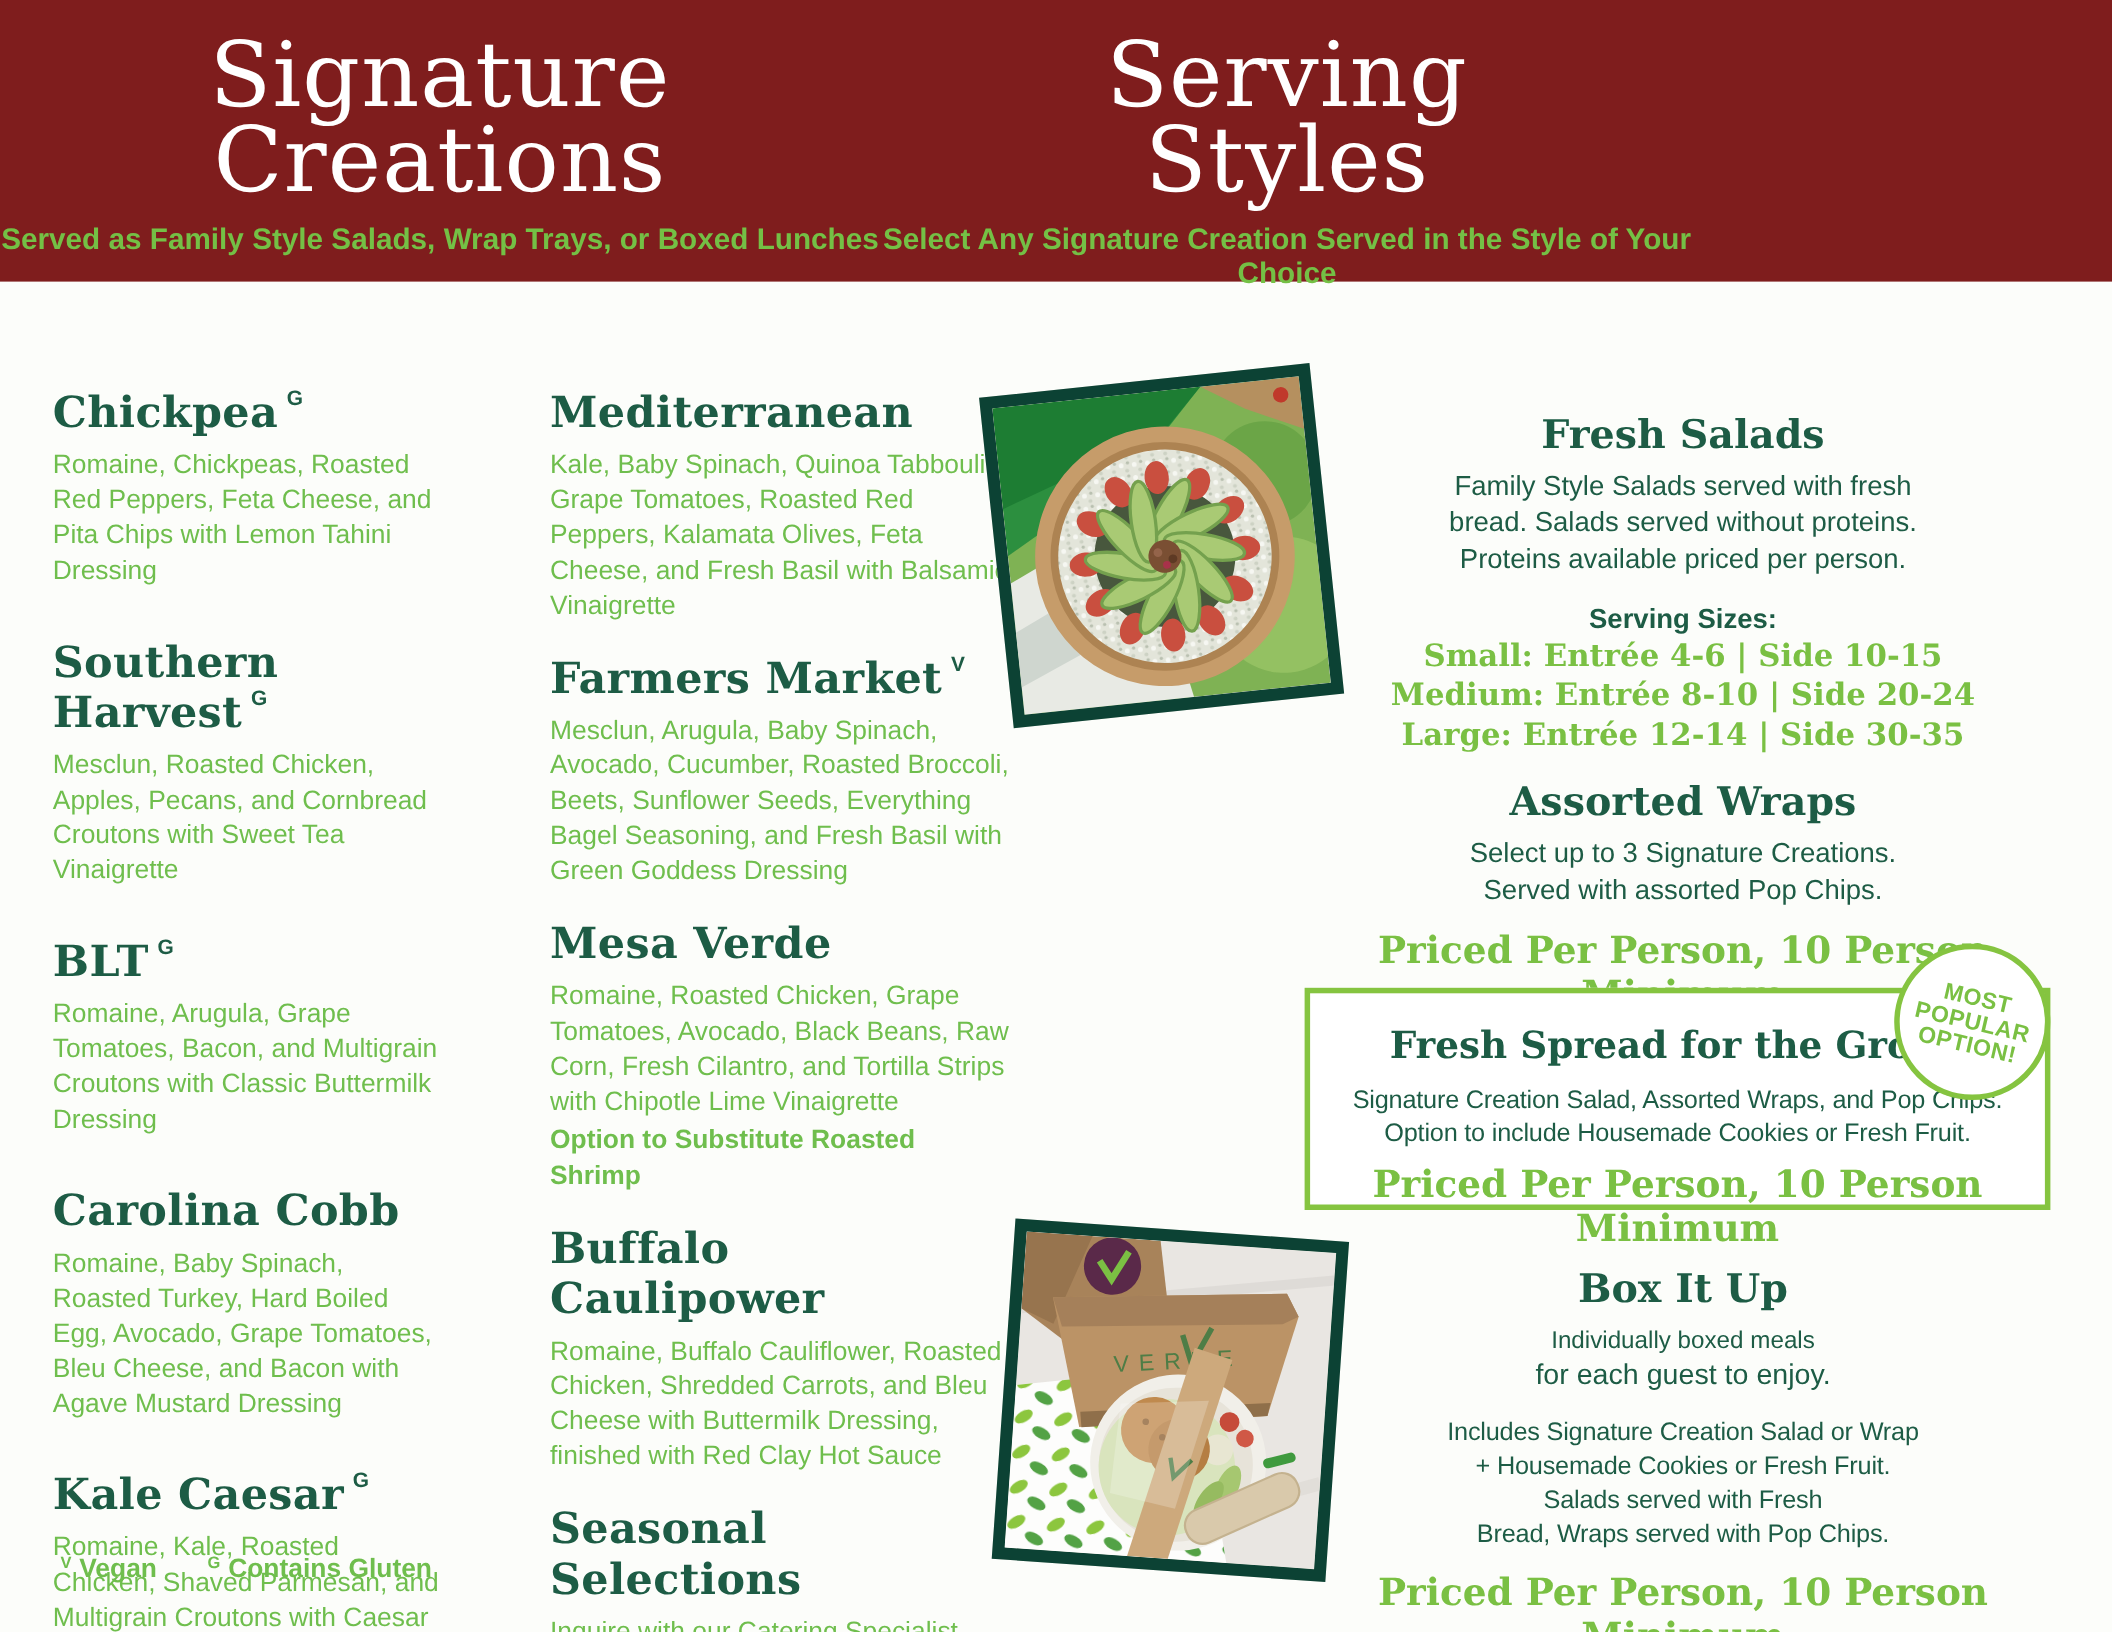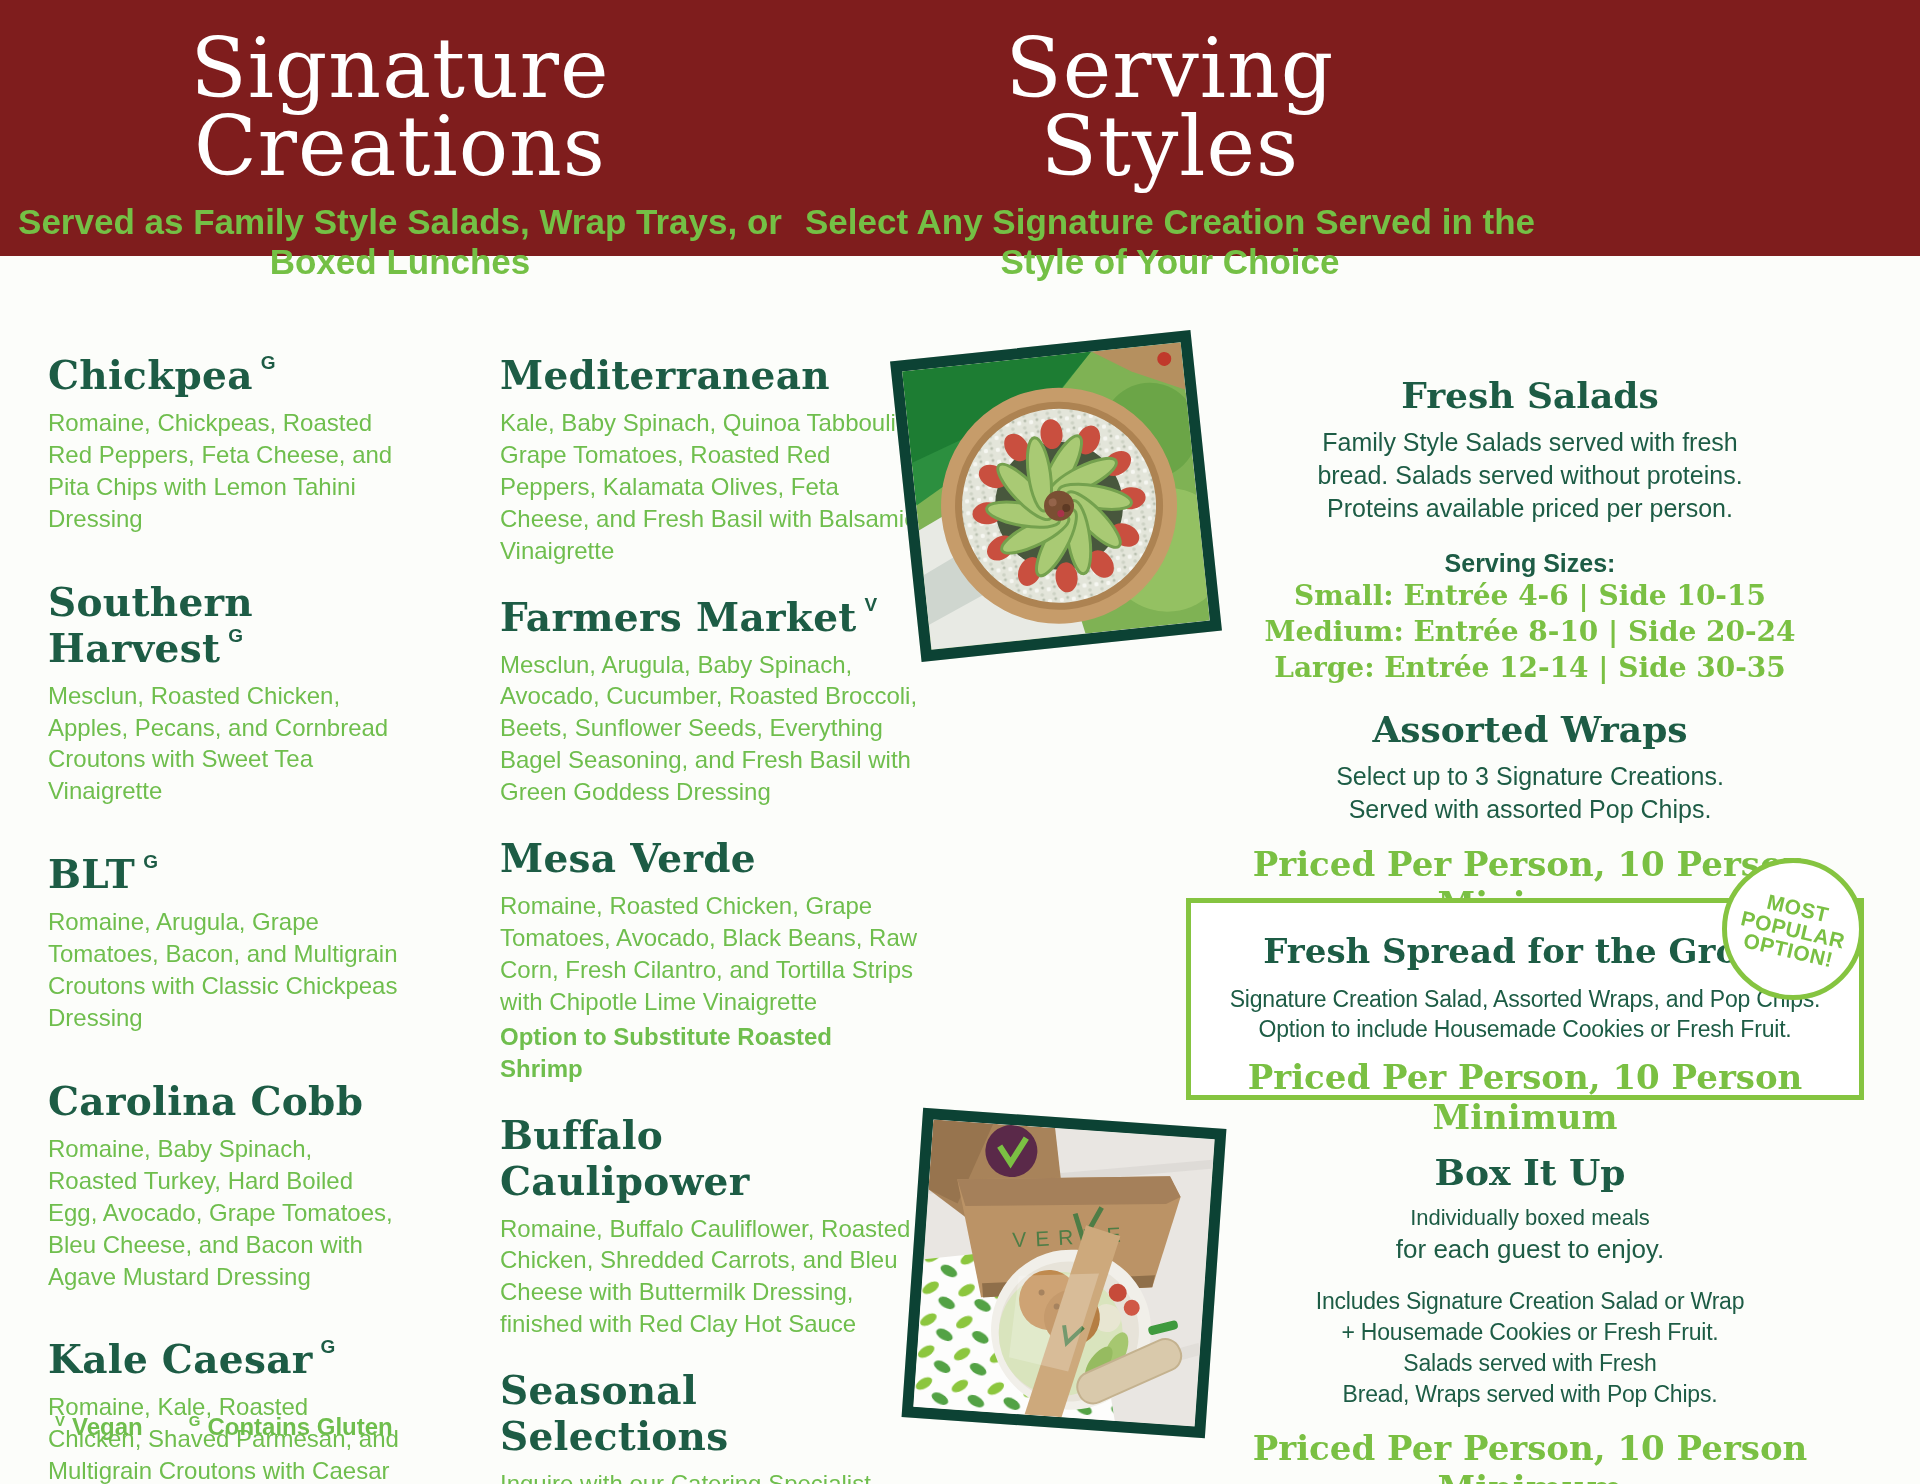--- a/index.html
+++ b/index.html
@@ -6,21 +6,21 @@
   .page{position:relative;width:1920px;height:1484px;background:#fcfdfa;overflow:hidden;
         font-family:"Liberation Sans",sans-serif;}
 
   
   .band{position:absolute;left:0;top:0;width:1920px;height:256px;background:#7f1d1d;}
   .band-col{position:absolute;top:0;height:256px;text-align:center;}
   .band-col.left{left:0;width:800px;}
   .band-col.right{left:760px;width:820px;}
   .band-title{font-family:"DejaVu Serif","Liberation Serif",serif;color:#ffffff;
               font-size:82px;line-height:.95;margin:30px 0 0;font-weight:normal;letter-spacing:1px;}
-  .band-sub{margin:16px 0 0;color:#74c045;font-weight:bold;font-size:35px;}
+  .band-sub{margin:16px 0 0;color:#74c045;font-weight:bold;font-size:27px;}
 
   
   .menu-col{position:absolute;top:352px;}
   #col1{left:48px;width:352px;}
   #col2{left:500px;width:420px;}
   #col1 .menu-item{margin-bottom:44px;}
   #col2 .menu-item{margin-bottom:27px;}
   .item-name{font-family:"DejaVu Serif","Liberation Serif",serif;color:#1d5c45;font-size:39px;
              font-weight:bold;margin:0 0 9px;letter-spacing:.3px;}
   .item-name sup{font-size:19px;vertical-align:20px;margin-left:8px;
@@ -93,21 +93,21 @@
   </article>
 
   <article class="menu-item">
     <h3 class="item-name"><span class="nm">Southern Harvest</span><sup class="tag">G</sup></h3>
     <p class="item-desc">Mesclun, Roasted Chicken, Apples, Pecans, and Cornbread Croutons with Sweet Tea Vinaigrette</p>
 
   </article>
 
   <article class="menu-item">
     <h3 class="item-name"><span class="nm">BLT</span><sup class="tag">G</sup></h3>
-    <p class="item-desc">Romaine, Arugula, Grape Tomatoes, Bacon, and Multigrain Croutons with Classic Chickpeas Dressing</p>
+    <p class="item-desc">Romaine, Arugula, Grape Tomatoes, Bacon, and Multigrain Croutons with Classic Buttermilk Dressing</p>
 
   </article>
 
   <article class="menu-item">
     <h3 class="item-name"><span class="nm">Carolina Cobb</span></h3>
     <p class="item-desc">Romaine, Baby Spinach, Roasted Turkey, Hard Boiled Egg, Avocado, Grape Tomatoes, Bleu Cheese, and Bacon with Agave Mustard Dressing</p>
 
   </article>
 
   <article class="menu-item">

